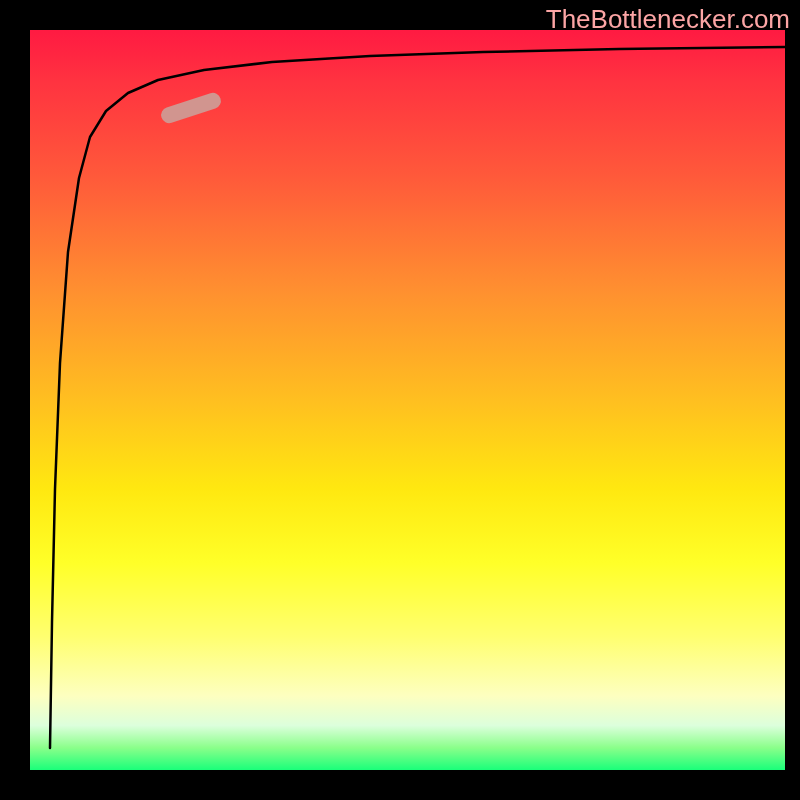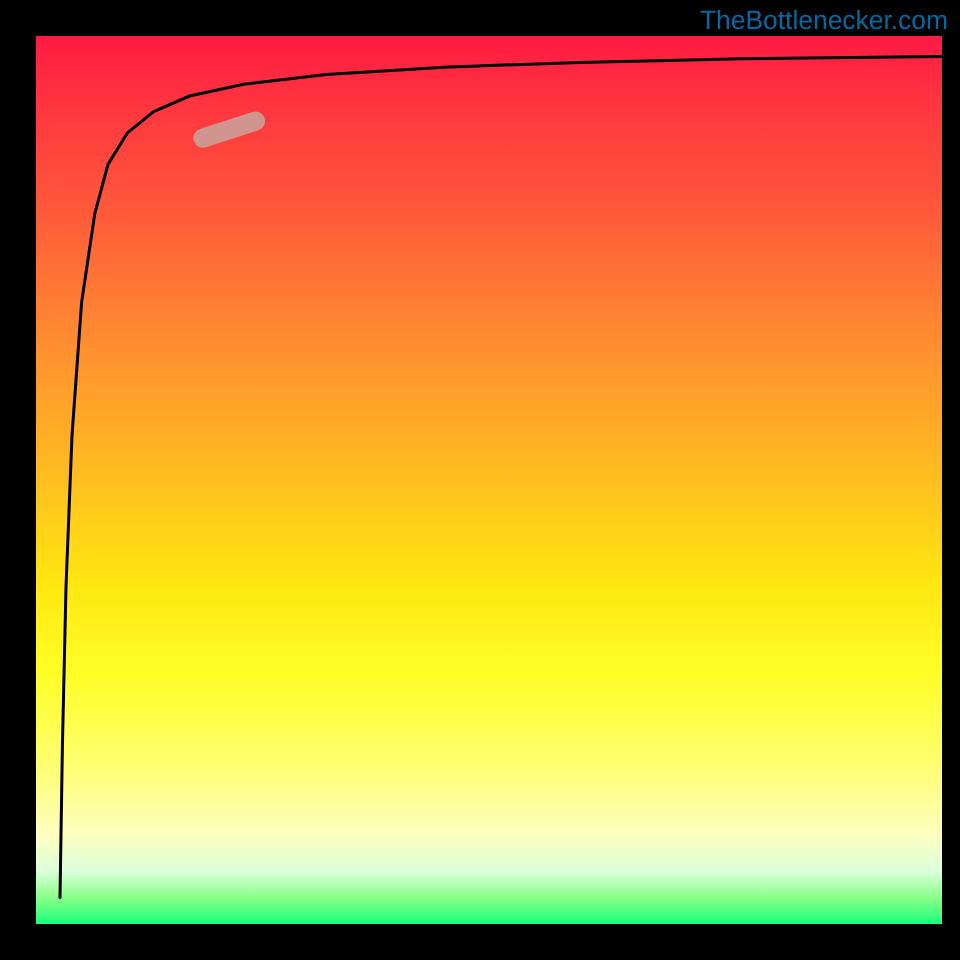--- a/index.html
+++ b/index.html
@@ -8,22 +8,22 @@
     height: 800px;
     background: #000;
     font-family: Arial, Helvetica, sans-serif;
     position: relative;
     overflow: hidden;
   }
   .watermark {
     position: absolute;
     top: 4px;
     right: 10px;
-    color: #0369a1;
-    font-size: 22px;
+    color: #fca5a5;
+    font-size: 26px;
     z-index: 10;
   }
   .plot-area {
     position: absolute;
     left: 30px;
     top: 30px;
     width: 755px;
     height: 740px;
     background: linear-gradient(
       to bottom,

